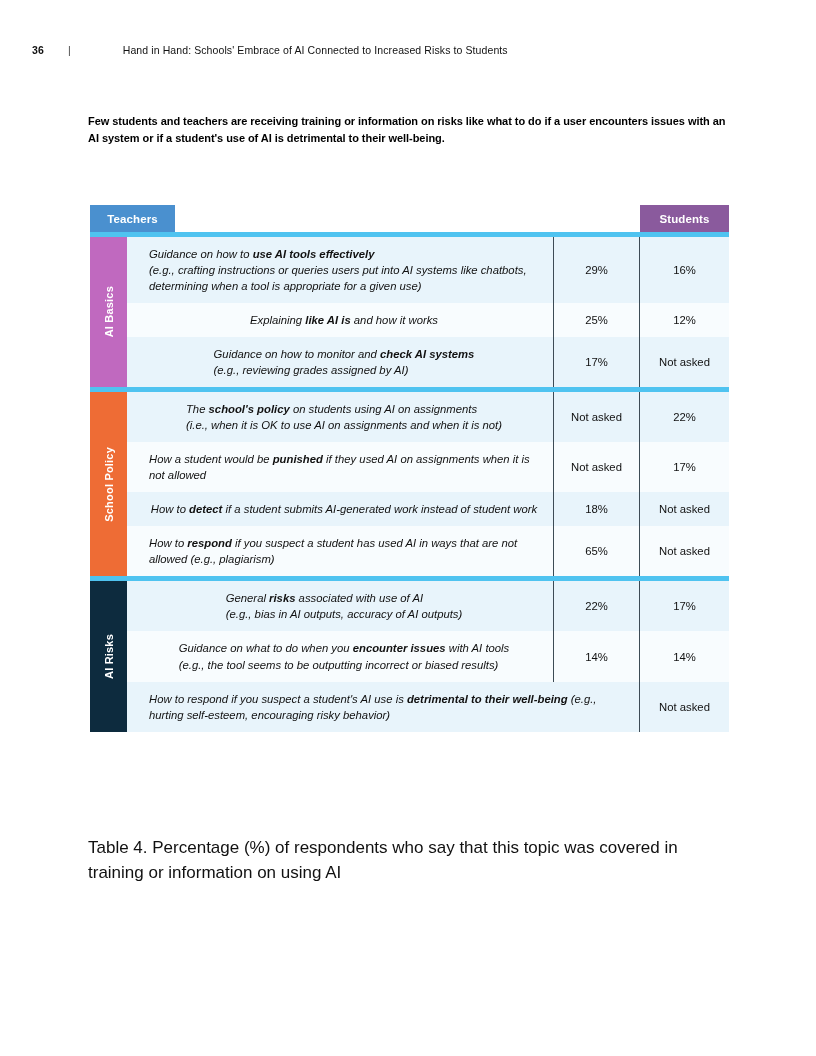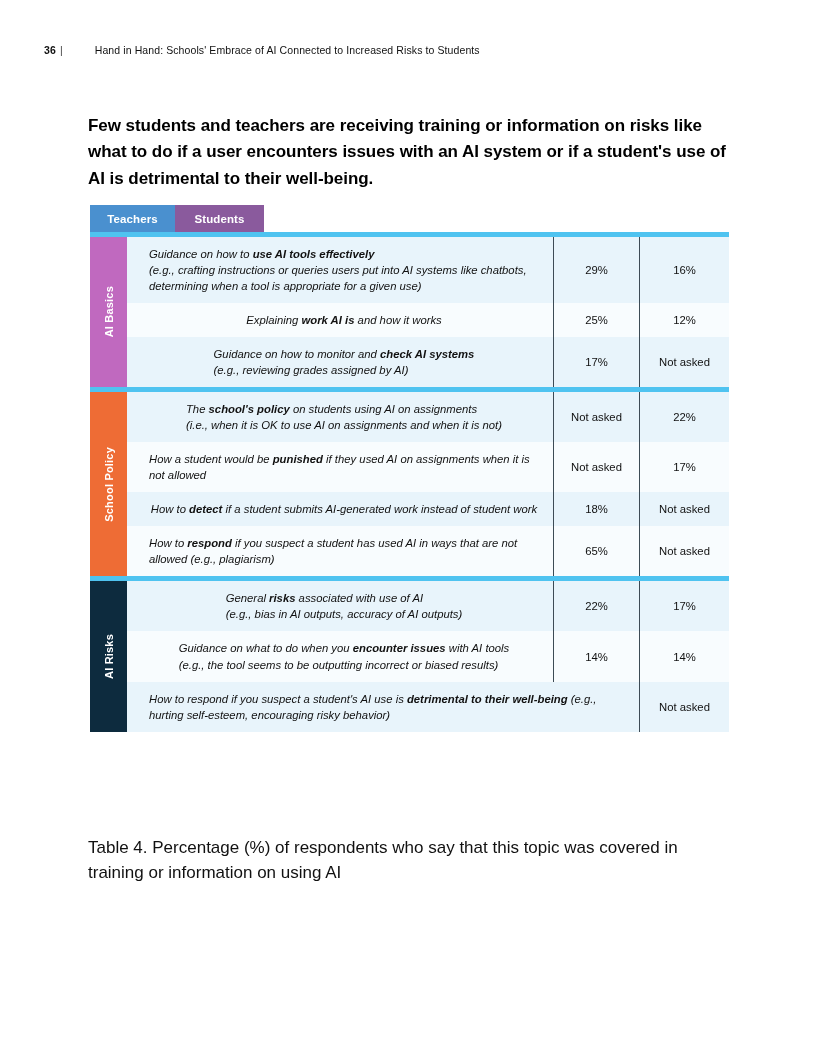--- a/index.html
+++ b/index.html
@@ -12,25 +12,25 @@
     background: #ffffff;
     font-family: "Liberation Sans", sans-serif;
     color: #111111;
     position: relative;
     overflow: hidden;
   }
 
   
   .page-header {
     position: absolute;
-    left: 44px;
+    left: 32px;
     top: 44px;
     display: flex;
     align-items: flex-start;
-    gap: 4px;
+    gap: 24px;
     font-size: 10.5px;
     letter-spacing: 0.1px;
   }
   .page-number {
     font-weight: bold;
     font-size: 10.5px;
     color: #111111;
   }
   .header-sep {
     color: #444444;
@@ -41,39 +41,39 @@
     color: #111111;
     margin-left: 28px;
   }
 
   
   .headline {
     position: absolute;
     left: 88px;
     top: 113px;
     width: 650px;
-    font-size: 17px;
+    font-size: 11px;
     font-weight: bold;
     line-height: 1.55;
     color: #000000;
     letter-spacing: -0.05px;
   }
 
   
   .table-wrap {
     position: absolute;
     left: 90px;
     top: 205px;
     width: 639px;
   }
 
   
   .col-headers {
     display: flex;
-    justify-content: flex-start;
+    justify-content: space-between;
     height: 27px;
   }
   .col-header {
     width: 85px;
     color: #ffffff;
     font-size: 11.5px;
     font-weight: bold;
     display: flex;
     align-items: center;
     justify-content: center;
@@ -205,21 +205,21 @@
           <div class="rows">
             <div class="row alt-a">
               <div class="row-text">
                 <div>Guidance on how to <b>use AI tools effectively</b><br>(e.g., crafting instructions or queries users put into AI systems like chatbots, determining when a tool is appropriate for a given use)</div>
               </div>
               <div class="cell teachers">29%</div>
               <div class="cell students">16%</div>
             </div>
             <div class="row alt-b">
               <div class="row-text">
-                <div>Explaining <b>work AI is</b> and how it works</div>
+                <div>Explaining <b>like AI is</b> and how it works</div>
               </div>
               <div class="cell teachers">25%</div>
               <div class="cell students">12%</div>
             </div>
             <div class="row alt-a">
               <div class="row-text">
                 <div>Guidance on how to monitor and <b>check AI systems</b><br>(e.g., reviewing grades assigned by AI)</div>
               </div>
               <div class="cell teachers">17%</div>
               <div class="cell students">Not asked</div>

